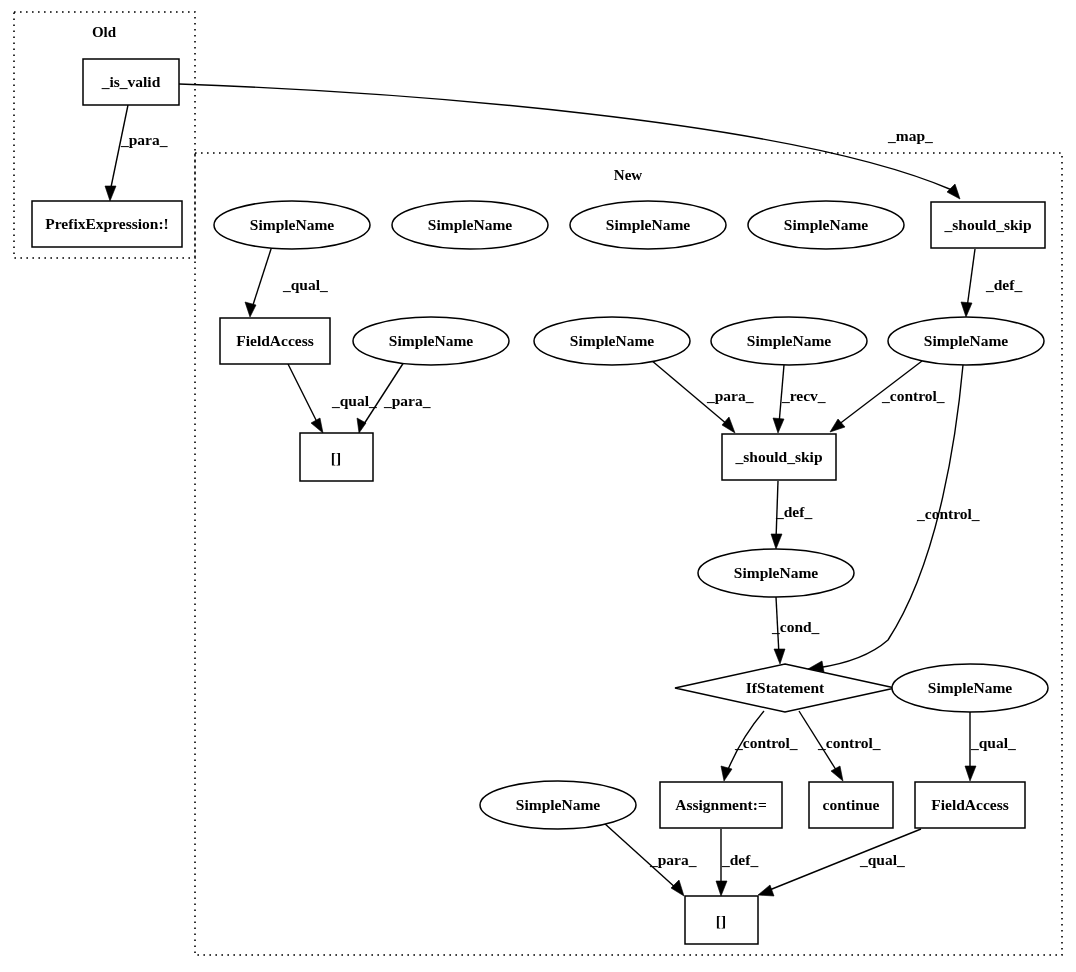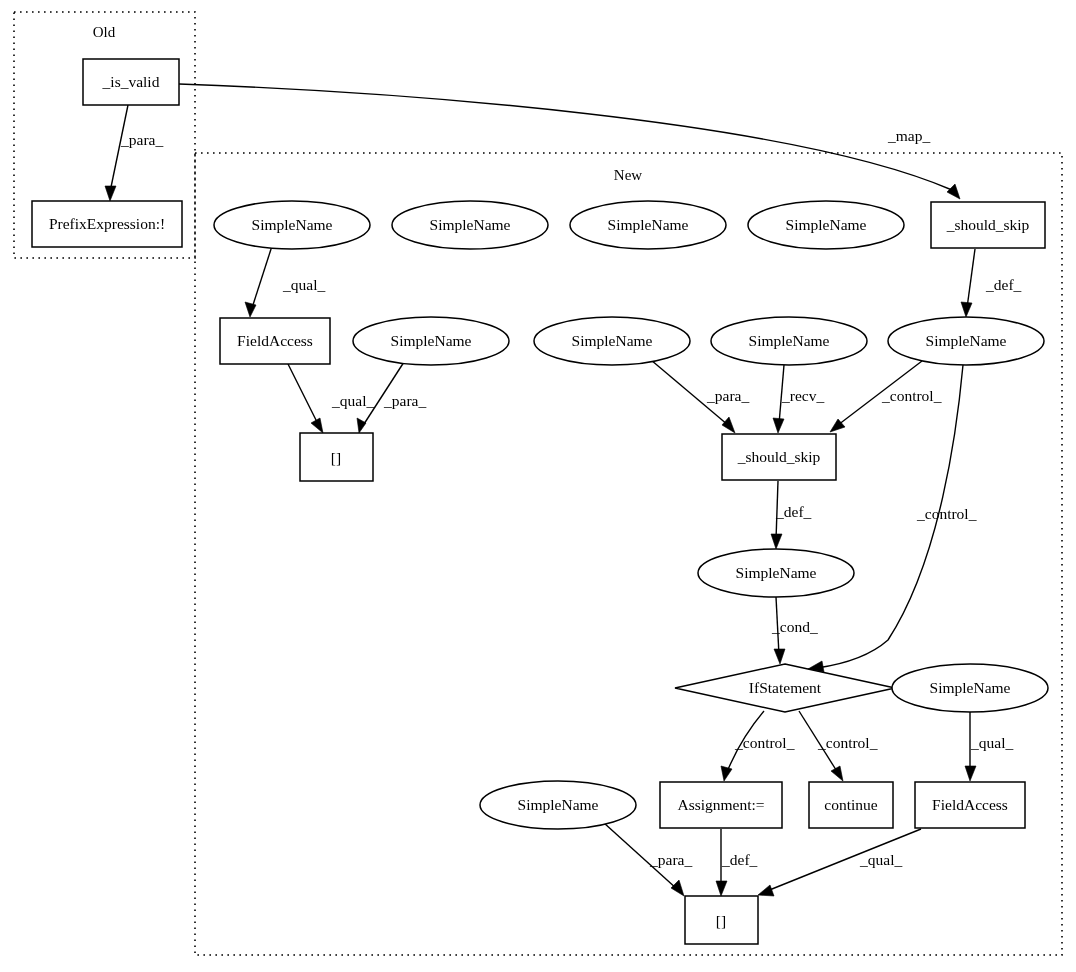--- a/index.html
+++ b/index.html
@@ -9,20 +9,21 @@
   }
   body {
     font-family: "Liberation Serif", "DejaVu Serif", serif;
   }
   #graph-root {
     position: relative;
     width: 1076px;
     height: 972px;
     overflow: hidden;
     background: #ffffff;
+    font-weight: bold;
   }
   svg#graph-svg {
     display: block;
     width: 1076px;
     height: 972px;
   }
   .cluster-box {
     fill: none;
     stroke: #000000;
     stroke-width: 1.6;

